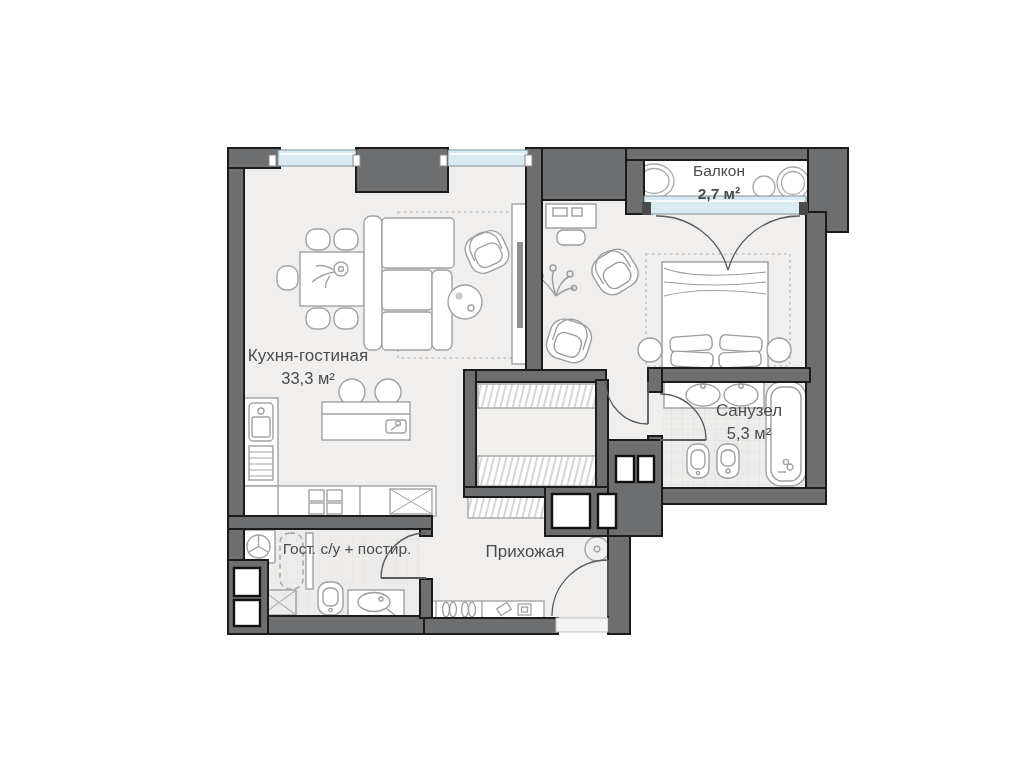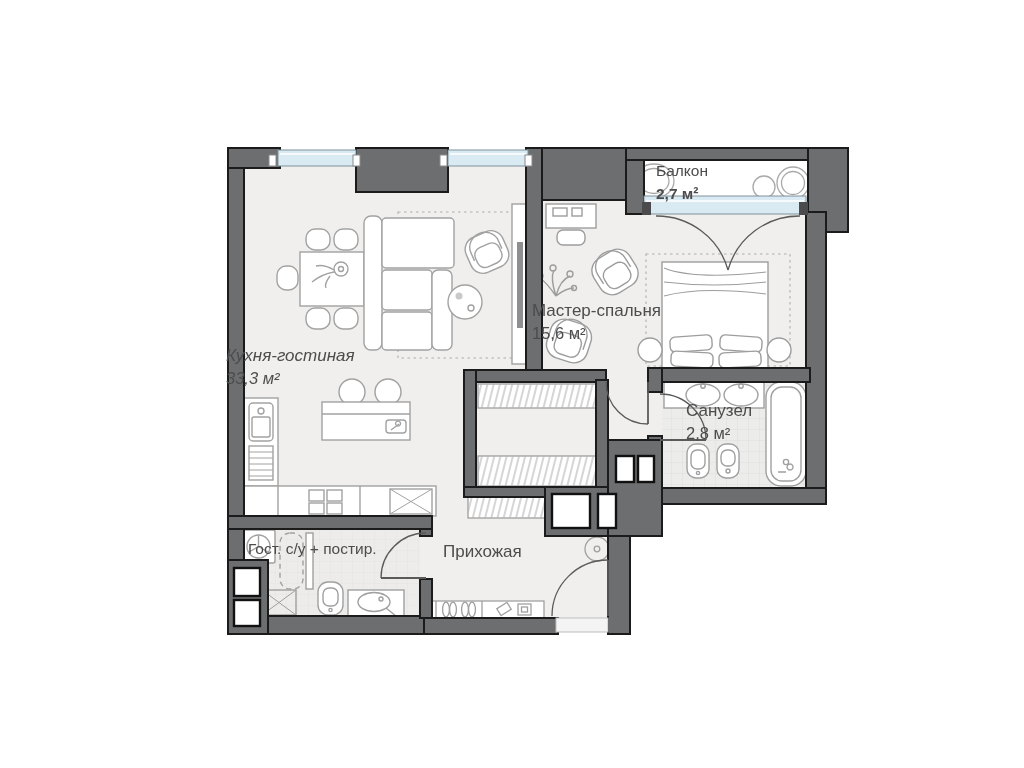--- a/index.html
+++ b/index.html
@@ -1,19 +1,19 @@
 <!DOCTYPE html>
 <html><head>
 <meta charset="utf-8">
 <style>
   html,body{margin:0;padding:0;background:#ffffff;}
   #canvas{position:relative;width:1024px;height:768px;background:#ffffff;overflow:hidden;
           font-family:"Liberation Sans", sans-serif;}
   #plan-svg{position:absolute;left:0;top:0;width:1024px;height:768px;}
-  .room-label{position:absolute;text-align:left;color:#4c4c4c;pointer-events:none;}
+  .room-label{position:absolute;text-align:center;color:#4c4c4c;pointer-events:none;}
   .room-name{font-size:17px;line-height:23px;white-space:nowrap;}
   .room-area{font-size:16.5px;line-height:23px;white-space:nowrap;}
   .small .room-name{font-size:15.5px;}
   .small .room-area{font-size:15.5px;font-weight:bold;}
 </style>
 </head>
 <body>
 
 <div id="canvas">
 
@@ -330,36 +330,32 @@
       <line x1="426" y1="578" x2="381" y2="578" stroke-width="1.8"></line>
     </g>
     <g>
       <rect x="556" y="618" width="52" height="14" fill="#f4f4f4" stroke="#bdbdbd" stroke-width="1"></rect>
       <path d="M552,616 A56,56 0 0 1 608,560"></path>
       <line x1="608" y1="616" x2="608" y2="560" stroke-width="1.8"></line>
     </g>
   </g>
 </svg>
 
-<div class="room-label" style="left:226px;top:344px;width:164px;font-style:italic;">
+<div class="room-label" style="left:226px;top:344px;width:164px;">
   <div class="room-name">Кухня-гостиная</div>
   <div class="room-area">33,3 м²</div>
-</div>
-<div class="room-label" style="left:532px;top:299px;width:164px;">
-  <div class="room-name">Мастер-спальня</div>
-  <div class="room-area">15,6 м²</div>
 </div>
 <div class="room-label small" style="left:656px;top:159px;width:126px;">
   <div class="room-name">Балкон</div>
   <div class="room-area">2,7 м²</div>
 </div>
 <div class="room-label" style="left:686px;top:399px;width:126px;">
   <div class="room-name">Санузел</div>
-  <div class="room-area">2,8 м²</div>
-</div>
-<div class="room-label small" style="left:248px;top:537px;width:174px;">
+  <div class="room-area">5,3 м²</div>
+</div>
+<div class="room-label small" style="left:260px;top:537px;width:174px;">
   <div class="room-name">Гост. с/у + постир.</div>
 </div>
 <div class="room-label" style="left:443px;top:540px;width:164px;">
   <div class="room-name">Прихожая</div>
 </div>
 
 </div>
 
 </body></html>

